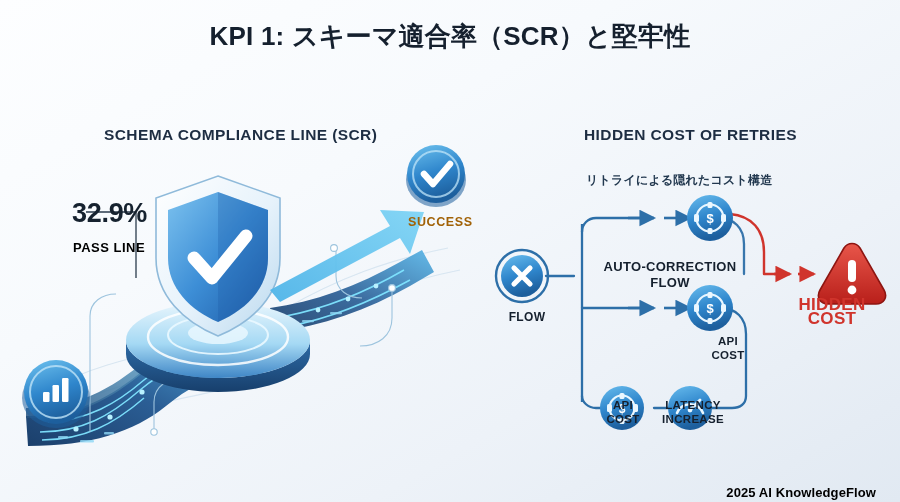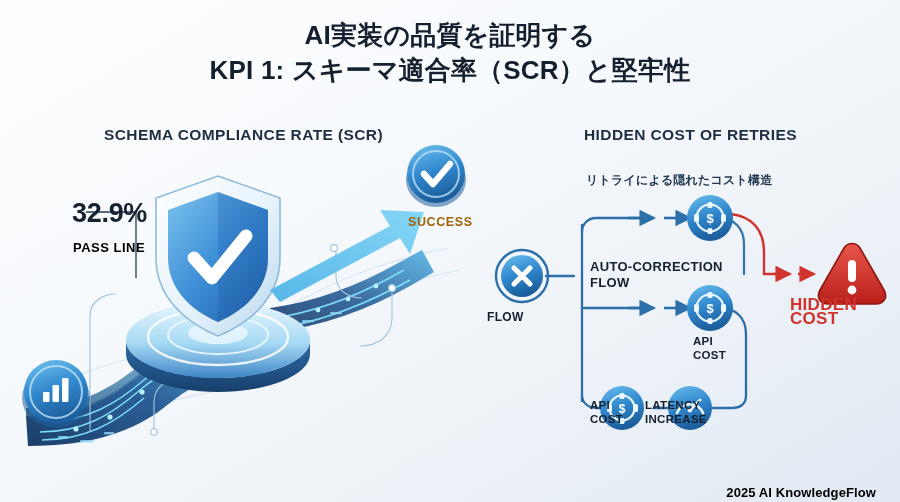--- a/index.html
+++ b/index.html
@@ -44,45 +44,44 @@
   }
   #success-label {
     position:absolute; left:408px; top:215px;
     font-size:12.5px; font-weight:bold; color:#a16207; letter-spacing:.6px;
   }
 
   
   #right-art { position:absolute; left:478px; top:190px; width:412px; height:270px; }
 
   .flow-label {
-    position:absolute; font-weight:bold;
+    position:absolute; text-align:center; font-weight:bold;
     color:#15202e; line-height:14px; letter-spacing:.3px;
   }
   #lbl-error   { left:487px; top:310px; width:80px; font-size:12px; }
   #lbl-auto    { left:590px; top:259px; width:160px; font-size:13px; line-height:16px; }
   #lbl-apicost1{ left:693px; top:334px; width:70px; font-size:11.5px; }
   #lbl-apicost2{ left:590px; top:398px; width:66px; font-size:11.5px; }
   #lbl-latency { left:645px; top:398px; width:96px; font-size:11.5px; }
   #lbl-hidden  { left:790px; top:298px; width:84px; font-size:17px; color:#d0342c; }
 
   
   #footer {
     position:absolute; right:24px; bottom:2px;
     font-size:13px; font-weight:bold; color:#000000; letter-spacing:.1px;
   }
 </style>
 </head>
 <body>
 
 <div class="title-block">
-  <div class="title-line l1">AI実装の品質を証明する</div>
   <div class="title-line l2">KPI 1: スキーマ適合率（SCR）と堅牢性</div>
 </div>
 
-<div class="sec-head" id="scr-head">SCHEMA COMPLIANCE RATE (SCR)</div>
+<div class="sec-head" id="scr-head">SCHEMA COMPLIANCE LINE (SCR)</div>
 <div class="sec-head" id="hidden-head">HIDDEN COST OF RETRIES</div>
 <div class="jp-sub">リトライによる隠れたコスト構造</div>
 
 <svg id="left-art" viewBox="0 0 470 310">
   <defs>
     <linearGradient id="bandG" x1="0" y1="1" x2="1" y2="0">
       <stop offset="0%" stop-color="#1b3f6b"></stop>
       <stop offset="45%" stop-color="#2b5e95"></stop>
       <stop offset="100%" stop-color="#58b6e8"></stop>
     </linearGradient>

